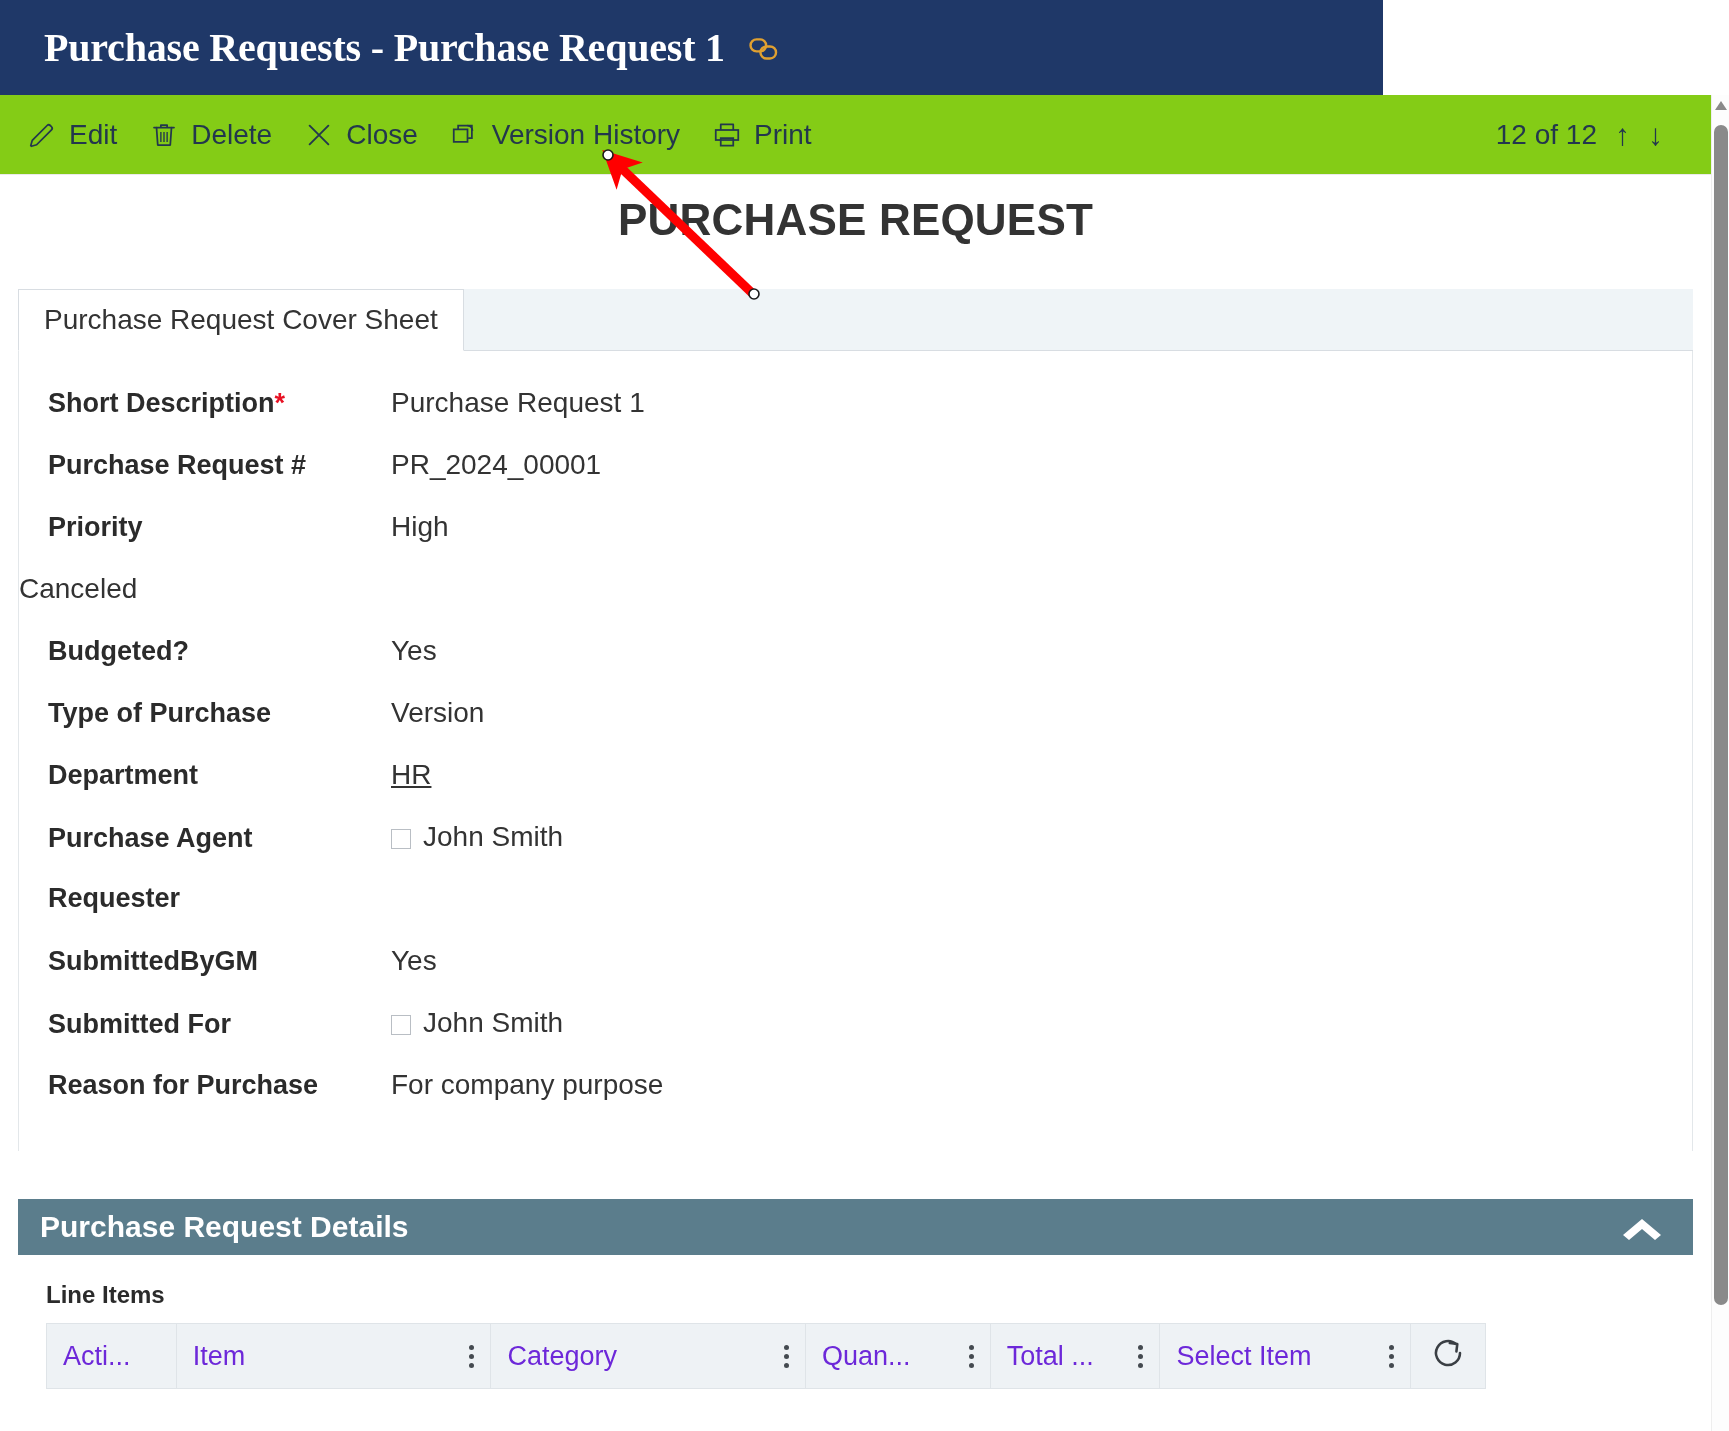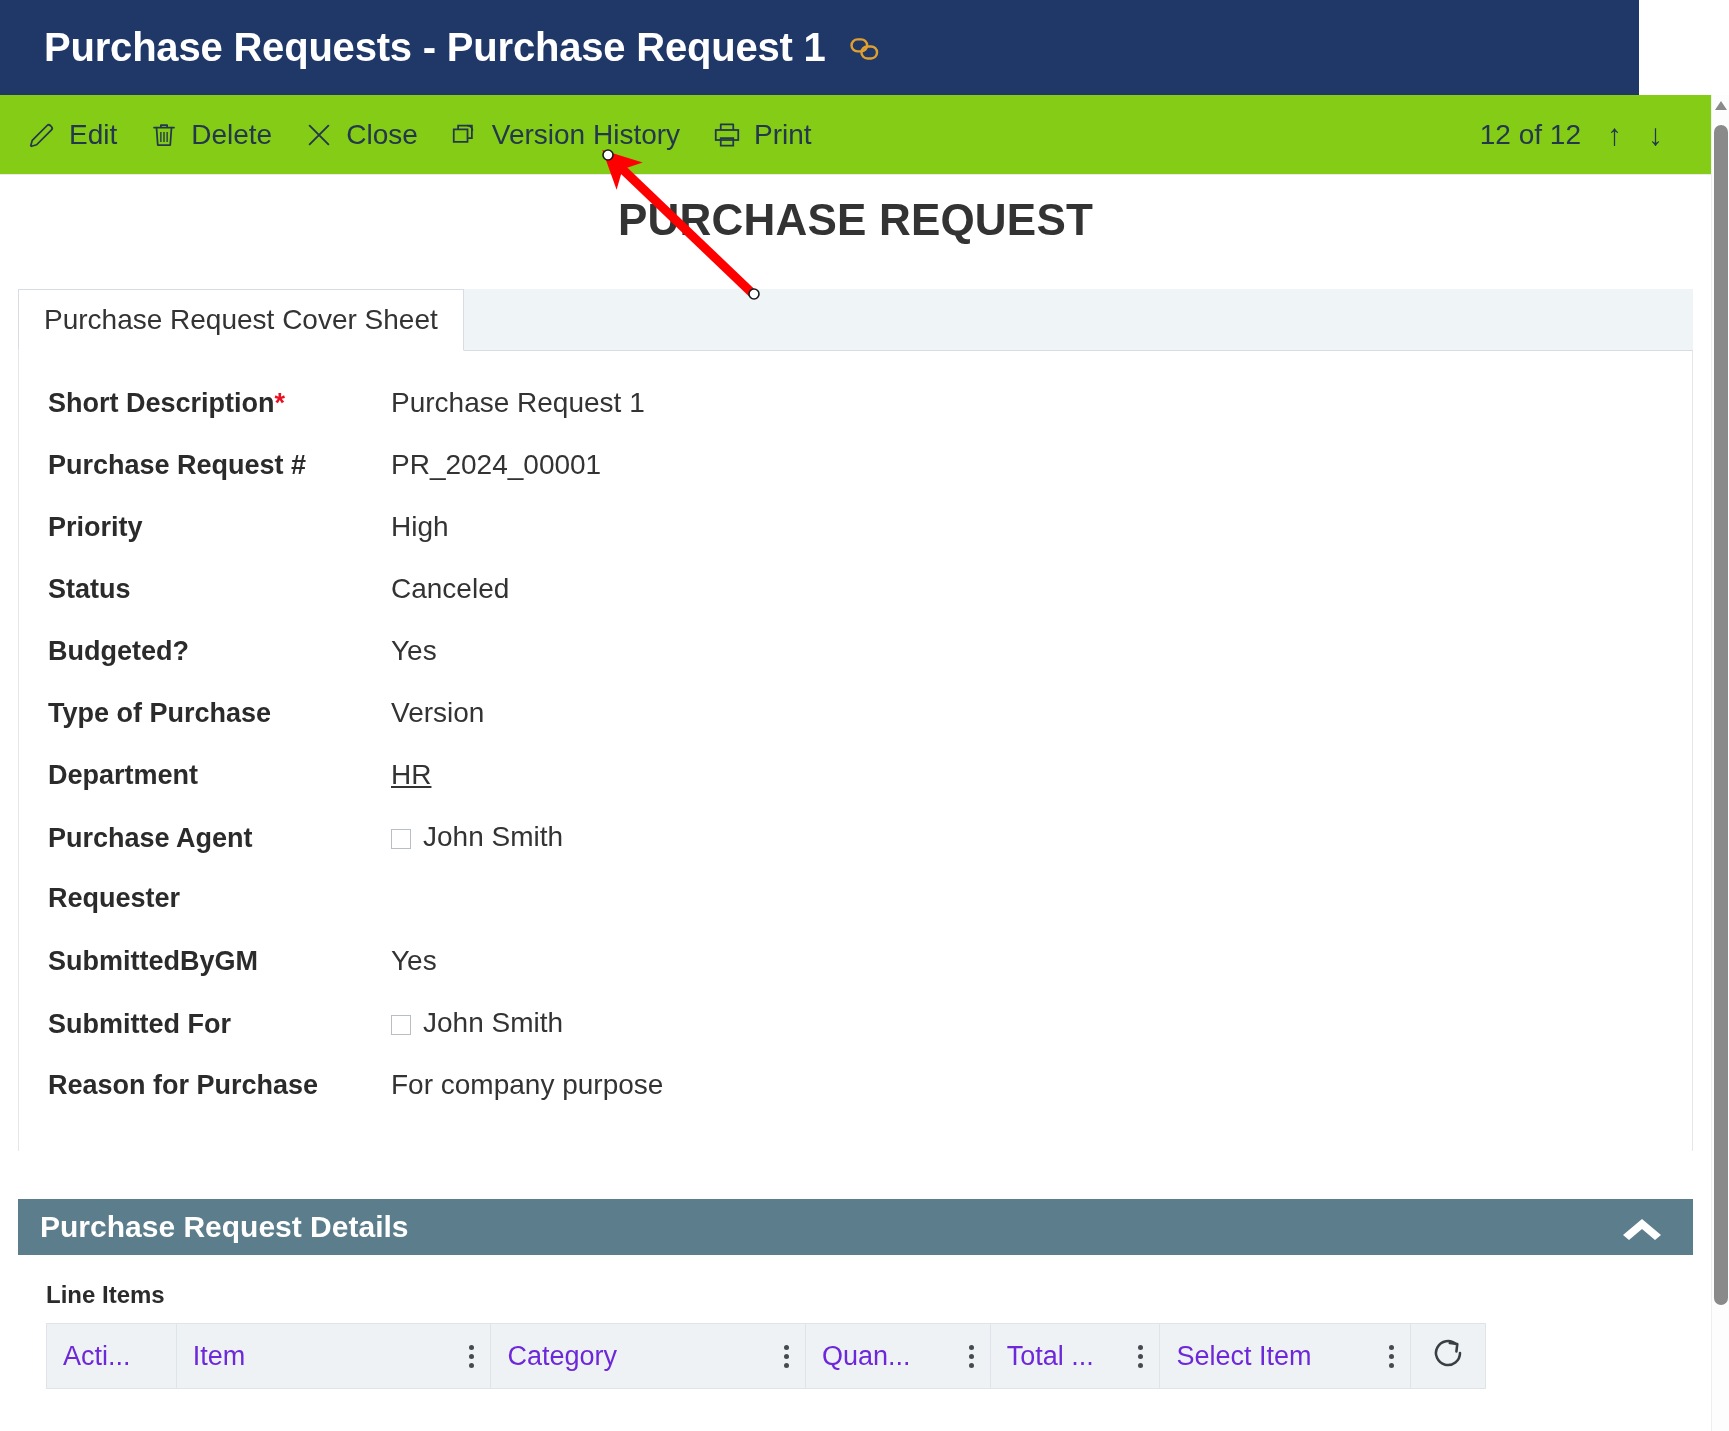--- a/index.html
+++ b/index.html
@@ -13,24 +13,25 @@
   #app {
     position: relative;
     width: 1729px; height: 1431px;
     overflow: hidden;
     background: #ffffff;
   }
 
   
   .titlebar {
     position: absolute; left: 0; top: 0;
-    width: 1639px; height: 95px;
+    width: 1383px; height: 95px;
     background: #1f3868;
     display: flex; align-items: center;
     padding-left: 44px;
+    font-family: Liberation Serif, serif;
   }
   .titlebar-text {
     color: #ffffff;
     font-size: 40px;
     font-weight: bold;
     letter-spacing: -0.2px;
     white-space: nowrap;
   }
   .link-icon {
     margin-left: 22px;
@@ -54,21 +55,21 @@
     margin-right: 31px;
     color: #23374d;
     font-size: 28px;
     cursor: pointer;
     white-space: nowrap;
   }
   .cmd-btn .ico { display: flex; align-items: center; justify-content: center; width: 32px; height: 32px; }
   .pager {
     margin-left: auto;
     display: flex; align-items: center;
-    gap: 26px;
+    gap: 18px;
     padding-right: 48px;
     color: #23374d;
     font-size: 28px;
     white-space: nowrap;
   }
   .pager-arrow { cursor: pointer; font-size: 30px; line-height: 1; }
 
   
   .page-body {
     position: absolute; left: 0; top: 175px;
@@ -318,21 +319,20 @@
         <div class="flabel">Purchase Request #</div>
         <div class="fvalue">PR_2024_00001</div>
       </div>
 
       <div class="frow">
         <div class="flabel">Priority</div>
         <div class="fvalue">High</div>
       </div>
 
       <div class="frow">
-        <div class="flabel">Status</div>
         <div class="fvalue">Canceled</div>
       </div>
 
       <div class="frow">
         <div class="flabel">Budgeted?</div>
         <div class="fvalue">Yes</div>
       </div>
 
       <div class="frow">
         <div class="flabel">Type of Purchase</div>

